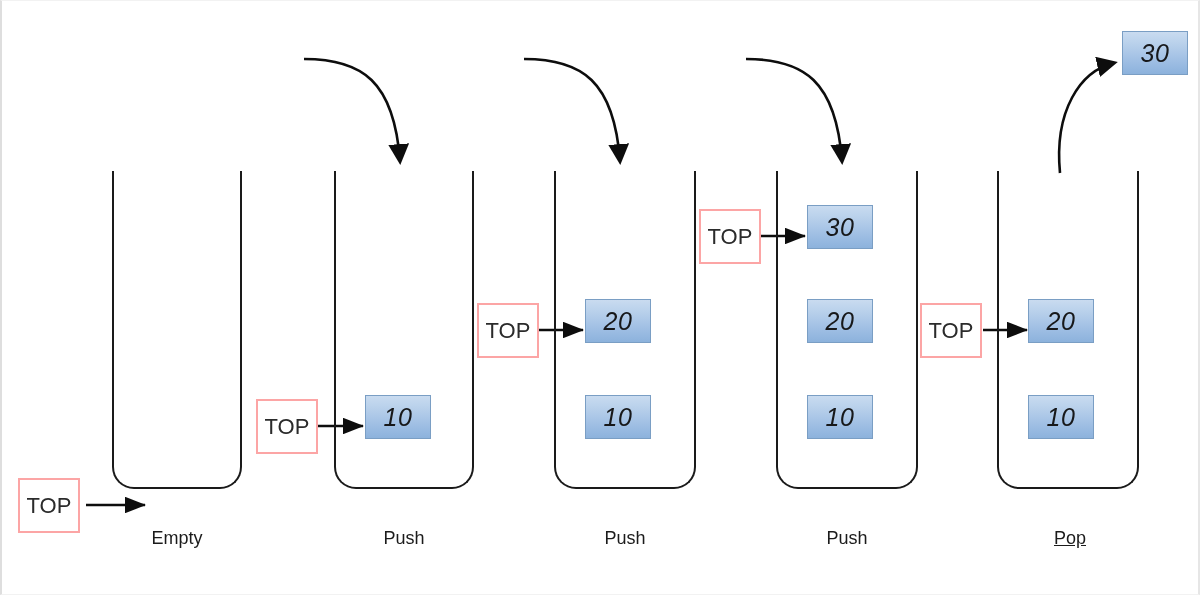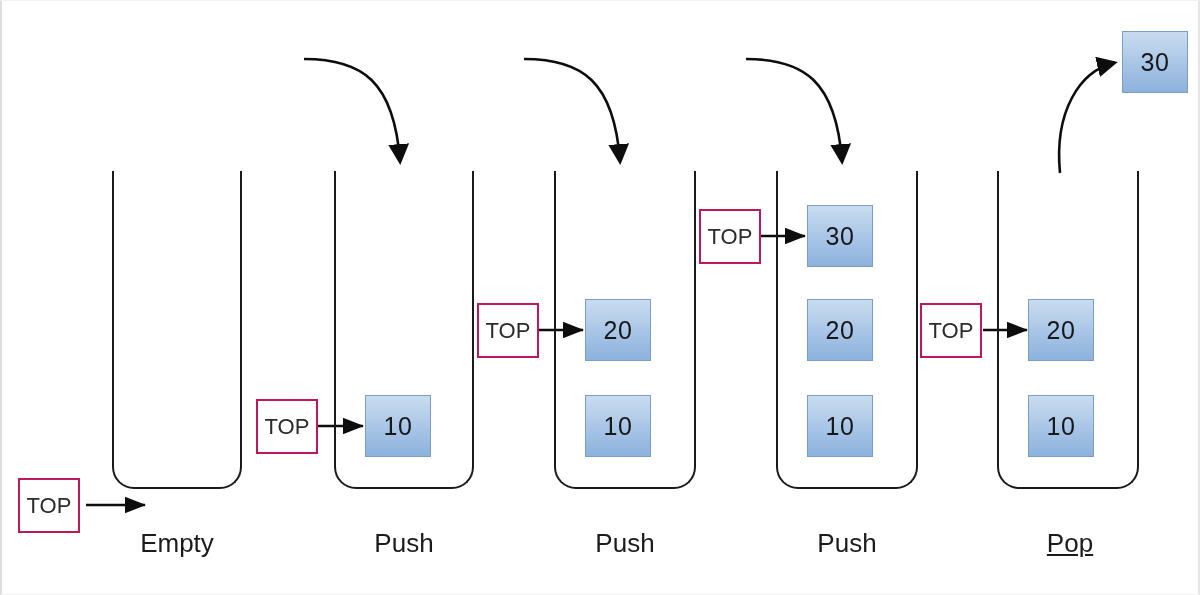--- a/index.html
+++ b/index.html
@@ -37,53 +37,54 @@
     border-bottom: 2px solid #1a1a1a;
     border-top: none;
     border-bottom-left-radius: 22px;
     border-bottom-right-radius: 22px;
   }
 
   
   .cell {
     position: absolute;
     width: 66px;
-    height: 62px;
+    height: 44px;
     box-sizing: border-box;
     border: 1px solid #7a9ec4;
     background: linear-gradient(to bottom, #c9dbf0 0%, #bcd3ec 22%, #9dbde3 72%, #8cb2dc 100%);
     display: flex;
     align-items: center;
     justify-content: center;
     font-size: 25px;
     color: #17181a;
     letter-spacing: 0.5px;
     z-index: 4;
+    font-style: italic;
   }
 
   
   .top-box {
     position: absolute;
     width: 62px;
     height: 55px;
     box-sizing: border-box;
-    border: 2px solid #be185d;
+    border: 2px solid #fca5a5;
     background: #ffffff;
     display: flex;
     align-items: center;
     justify-content: center;
     font-size: 22px;
     color: #2b2b2b;
     z-index: 6;
   }
 
   
   .caption {
     position: absolute;
-    font-size: 26px;
+    font-size: 18px;
     color: #1b1b1b;
     text-align: center;
     white-space: nowrap;
   }
 </style>
 </head>
 <body>
 
 <div id="canvas">
 

